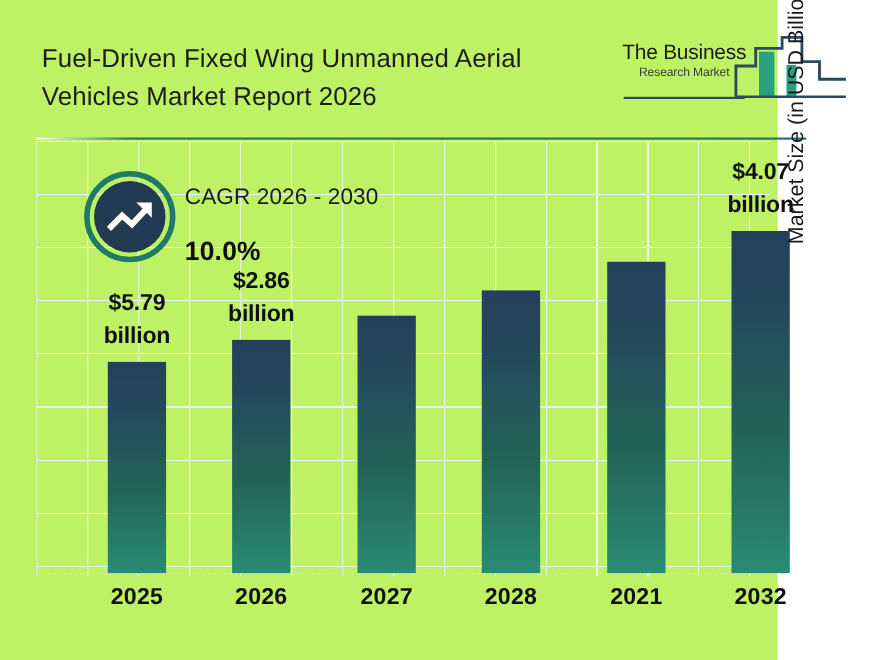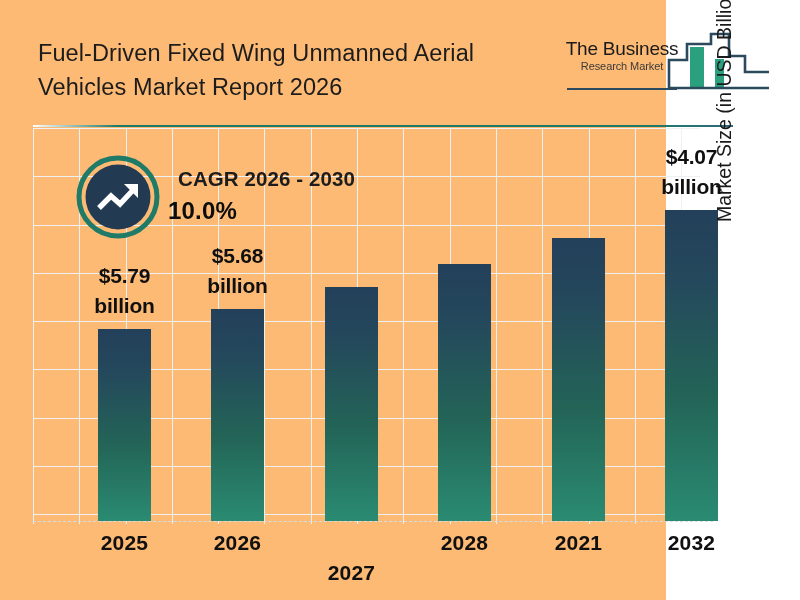--- a/index.html
+++ b/index.html
@@ -11,21 +11,22 @@
     width: 800px;
     height: 600px;
     font-family: "Liberation Sans", sans-serif;
     color: #1a1a1a;
     overflow: hidden;
   }
   #page {
     position: relative;
     width: 666px;
     height: 600px;
-    background: #fdba74;
+    background: #bef264;
+    padding-left: 41px;
   }
 
   
   #header {
     position: absolute;
     left: 0; top: 0;
     width: 800px;
     height: 126px;
   }
   #report-title {
@@ -183,32 +184,31 @@
   }
   #cagr-text {
     position: absolute;
     left: 92px;
     top: 10px;
   }
   #cagr-period {
     display: block;
     font-size: 20.5px;
     color: #1c1c1c;
-    font-weight: 700;
+    font-weight: 400;
     line-height: 28px;
     letter-spacing: 0.1px;
-    margin-left: 10px;
   }
   #cagr-value {
     display: block;
     font-size: 24px;
     color: #0d0d0d;
     font-weight: bold;
     line-height: 32px;
-    margin-top: 2px;
+    margin-top: 20px;
     letter-spacing: 0.2px;
   }
 </style>
 </head>
 <body>
 
 <div id="page">
 
   <div id="header">
     <div id="report-title">Fuel-Driven Fixed Wing Unmanned Aerial Vehicles Market Report 2026</div>
@@ -260,25 +260,25 @@
   </div>
 
   <div id="y-axis-title">Market Size (in USD Billion)</div>
 
 <div class="bar-label" style="left: 54.5px; width: 140px; top: 261px;">
       <div>$5.79</div>
       <div>billion</div>
     </div>
     <div class="x-tick" style="left: 79.5px; width: 90px;">2025</div>
     <div class="bar-label" style="left: 167.5px; width: 140px; top: 241px;">
-      <div>$5.68</div>
+      <div>$2.86</div>
       <div>billion</div>
     </div>
     <div class="x-tick" style="left: 192.5px; width: 90px;">2026</div>
-    <div class="x-tick" style="left: 306.5px; width: 90px; margin-top: 30px;">2027</div>
+    <div class="x-tick" style="left: 306.5px; width: 90px;">2027</div>
     <div class="x-tick" style="left: 419.5px; width: 90px;">2028</div>
     <div class="x-tick" style="left: 533.5px; width: 90px;">2021</div>
     <div class="bar-label" style="left: 621.5px; width: 140px; top: 142px;">
       <div>$4.07</div>
       <div>billion</div>
     </div>
     <div class="x-tick" style="left: 646.5px; width: 90px;">2032</div>
   </div>
 
 </body></html>

